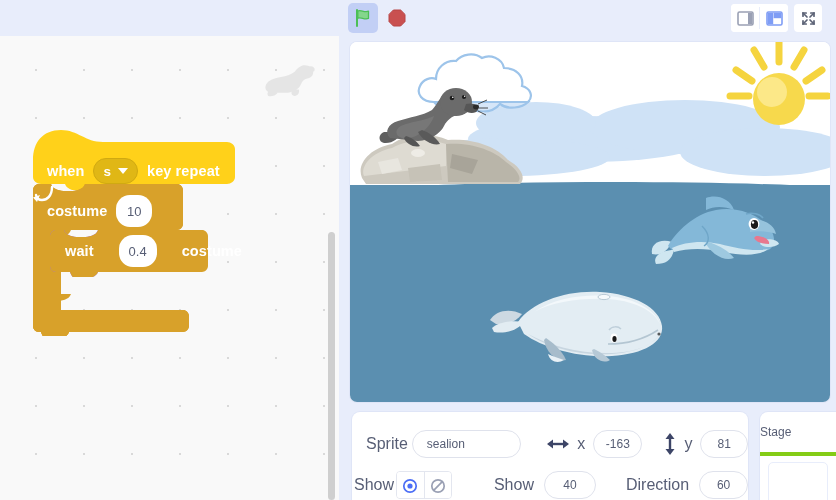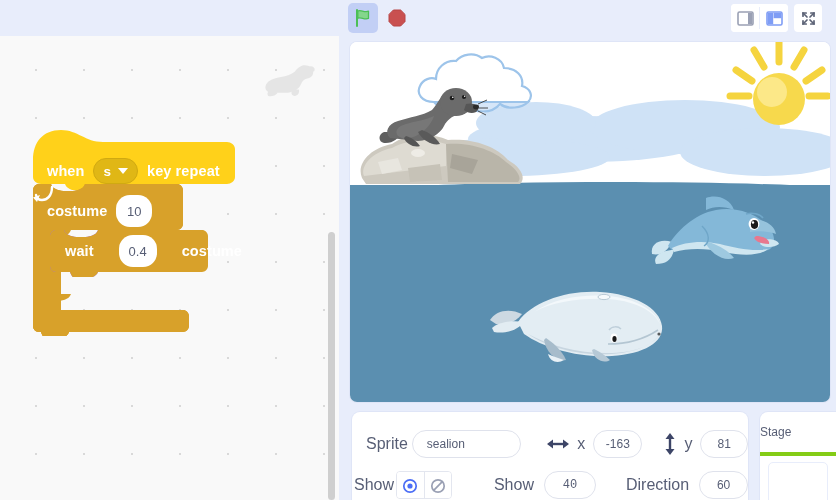--- a/index.html
+++ b/index.html
@@ -630,21 +630,21 @@
         </div>
         <div class="visib-btn">
           <svg width="16" height="16" viewBox="0 0 16 16">
             <circle cx="8" cy="8" r="6.2" fill="none" stroke="#9aa0b4" stroke-width="1.7"></circle>
             <line x1="3.2" y1="12.8" x2="12.8" y2="3.2" stroke="#9aa0b4" stroke-width="1.7"></line>
           </svg>
         </div>
       </div>
 
       <span class="sp-lbl" style="margin-left:42px;">Show</span>
-      <div class="txt-input center" style="width:62px; margin-left:10px;font-family:Liberation Mono, monospace;">40</div>
+      <div class="txt-input center" style="width:62px; margin-left:10px;">40</div>
 
       <span class="sp-lbl" style="margin-left:30px;">Direction</span>
       <div class="txt-input center" style="width:58px; margin-left:10px;">60</div>
     </div>
   </div>
 
   <div class="stage-selector">
     <div class="stage-sel-header">
       <span>Stage</span>
     </div>

